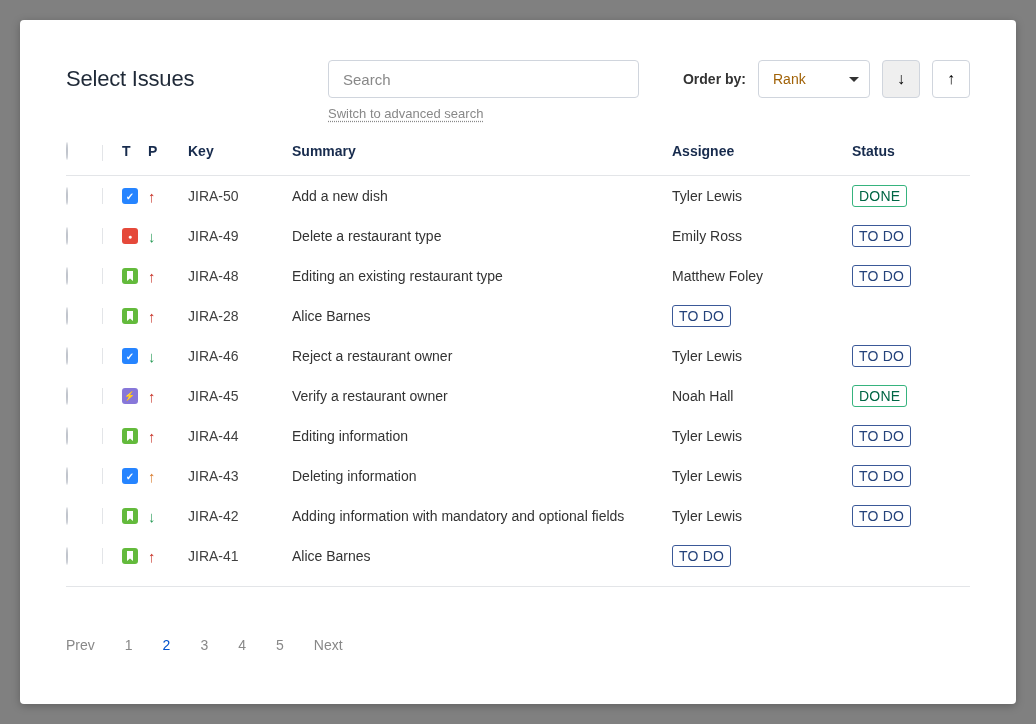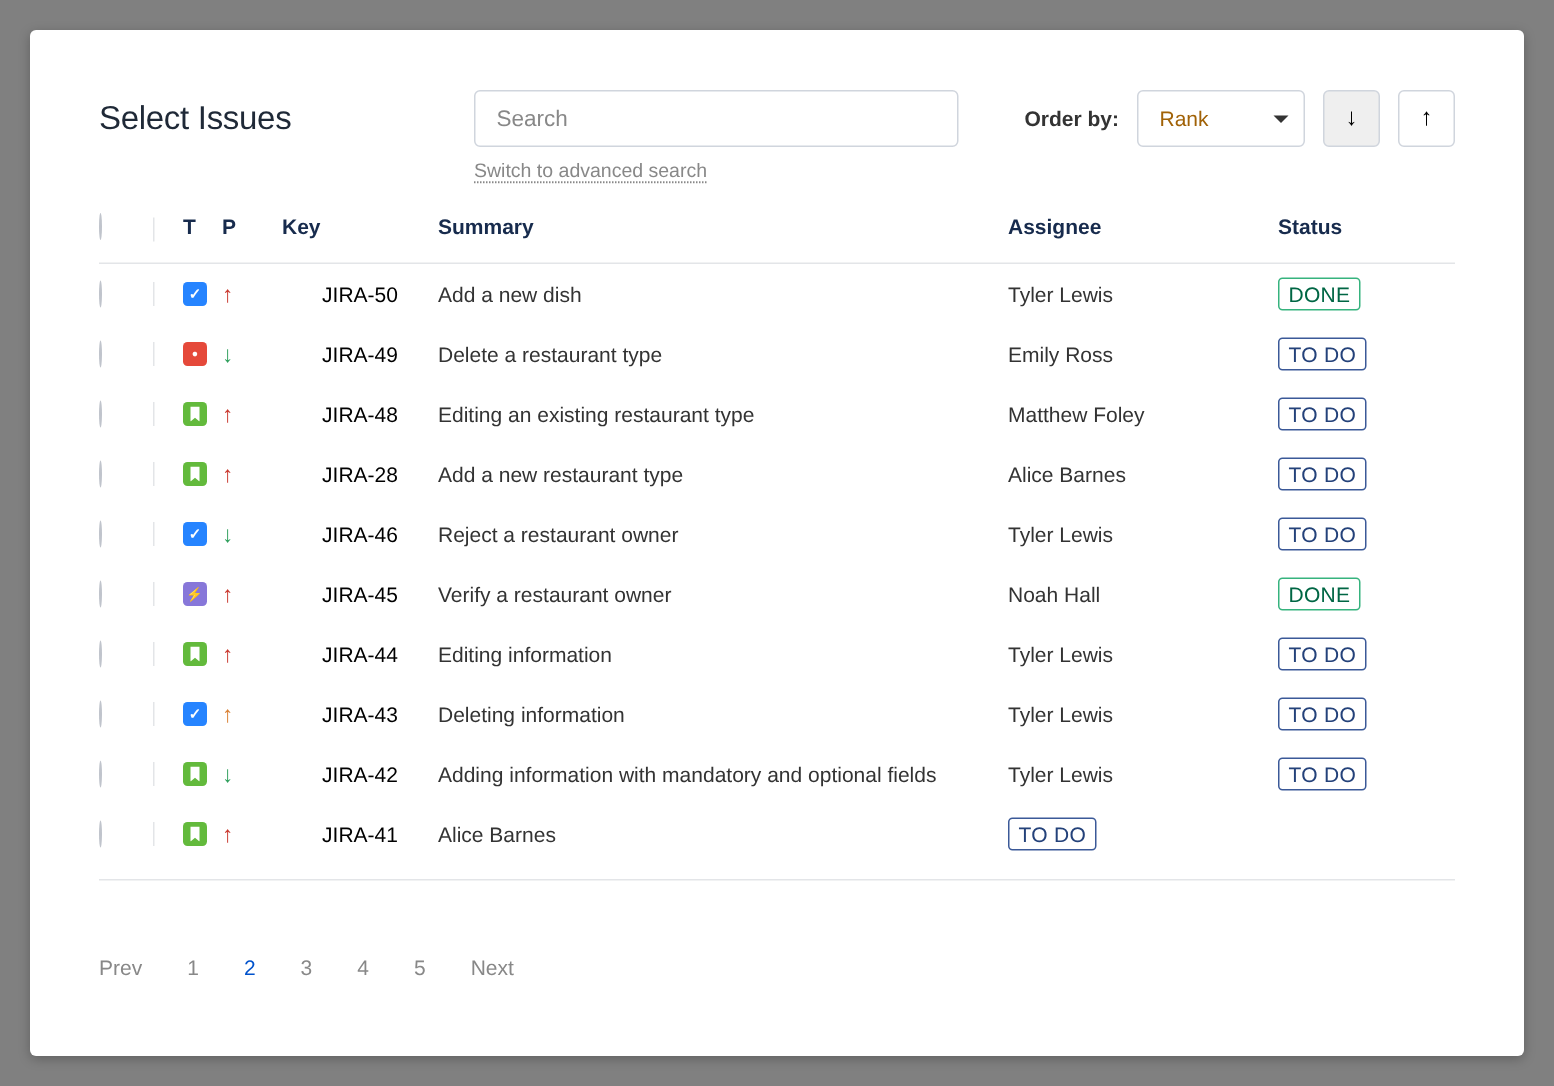--- a/index.html
+++ b/index.html
@@ -29,20 +29,21 @@
   font-weight: 400;
   color: #1f2937;
   width: 230px;
   padding-top: 6px;
   letter-spacing: -0.2px;
 }
 .search-wrap {
   flex: 1;
   display: flex;
   flex-direction: column;
+  margin-left: 12px;
 }
 .search-input {
   width: 100%;
   height: 38px;
   border: 1px solid #d0d5dd;
   border-radius: 4px;
   padding: 0 14px;
   font-size: 15px;
   color: #555;
   outline: none;
@@ -153,21 +154,21 @@
 .type-bug::after { content: "●"; font-size: 7px; }
 .type-story svg { width: 8px; height: 10px; }
 .type-epic::after { content: "⚡"; font-size: 9px; }
 .prio {
   font-size: 15px;
   font-weight: 700;
 }
 .prio-high { color: #c9372c; }
 .prio-med { color: #d97f32; }
 .prio-low { color: #2e9e5b; }
-.key-cell { color: #000000; text-align: center; }
+.key-cell { color: #404040; }
 .summary-cell { color: #333; }
 .assignee-cell { color: #333; }
 .status-badge {
   display: inline-block;
   padding: 2px 6px;
   border-radius: 3px;
   font-size: 14px;
   font-weight: 400;
   letter-spacing: 0.2px;
 }
@@ -278,21 +279,20 @@
           <div><span class="radio"></span></div>
           <div class="col-t">
             <span class="type-icon type-story">
               <svg viewBox="0 0 8 10" fill="white">
                 <path d="M1 0h6v10L4 7.5 1 10z"></path>
               </svg>
             </span>
           </div>
           <div><span class="prio prio-high">↑</span></div>
           <div class="key-cell">JIRA-28</div>
-          <div class="summary-cell">Add a new restaurant type</div>
           <div class="assignee-cell">Alice Barnes</div>
           <div><span class="status-badge status-todo">TO DO</span></div>
           <div class="div-line"></div>
         </div>
         <div class="trow">
           <div><span class="radio"></span></div>
           <div class="col-t">
             <span class="type-icon type-task"></span>
           </div>
           <div><span class="prio prio-low">↓</span></div>

